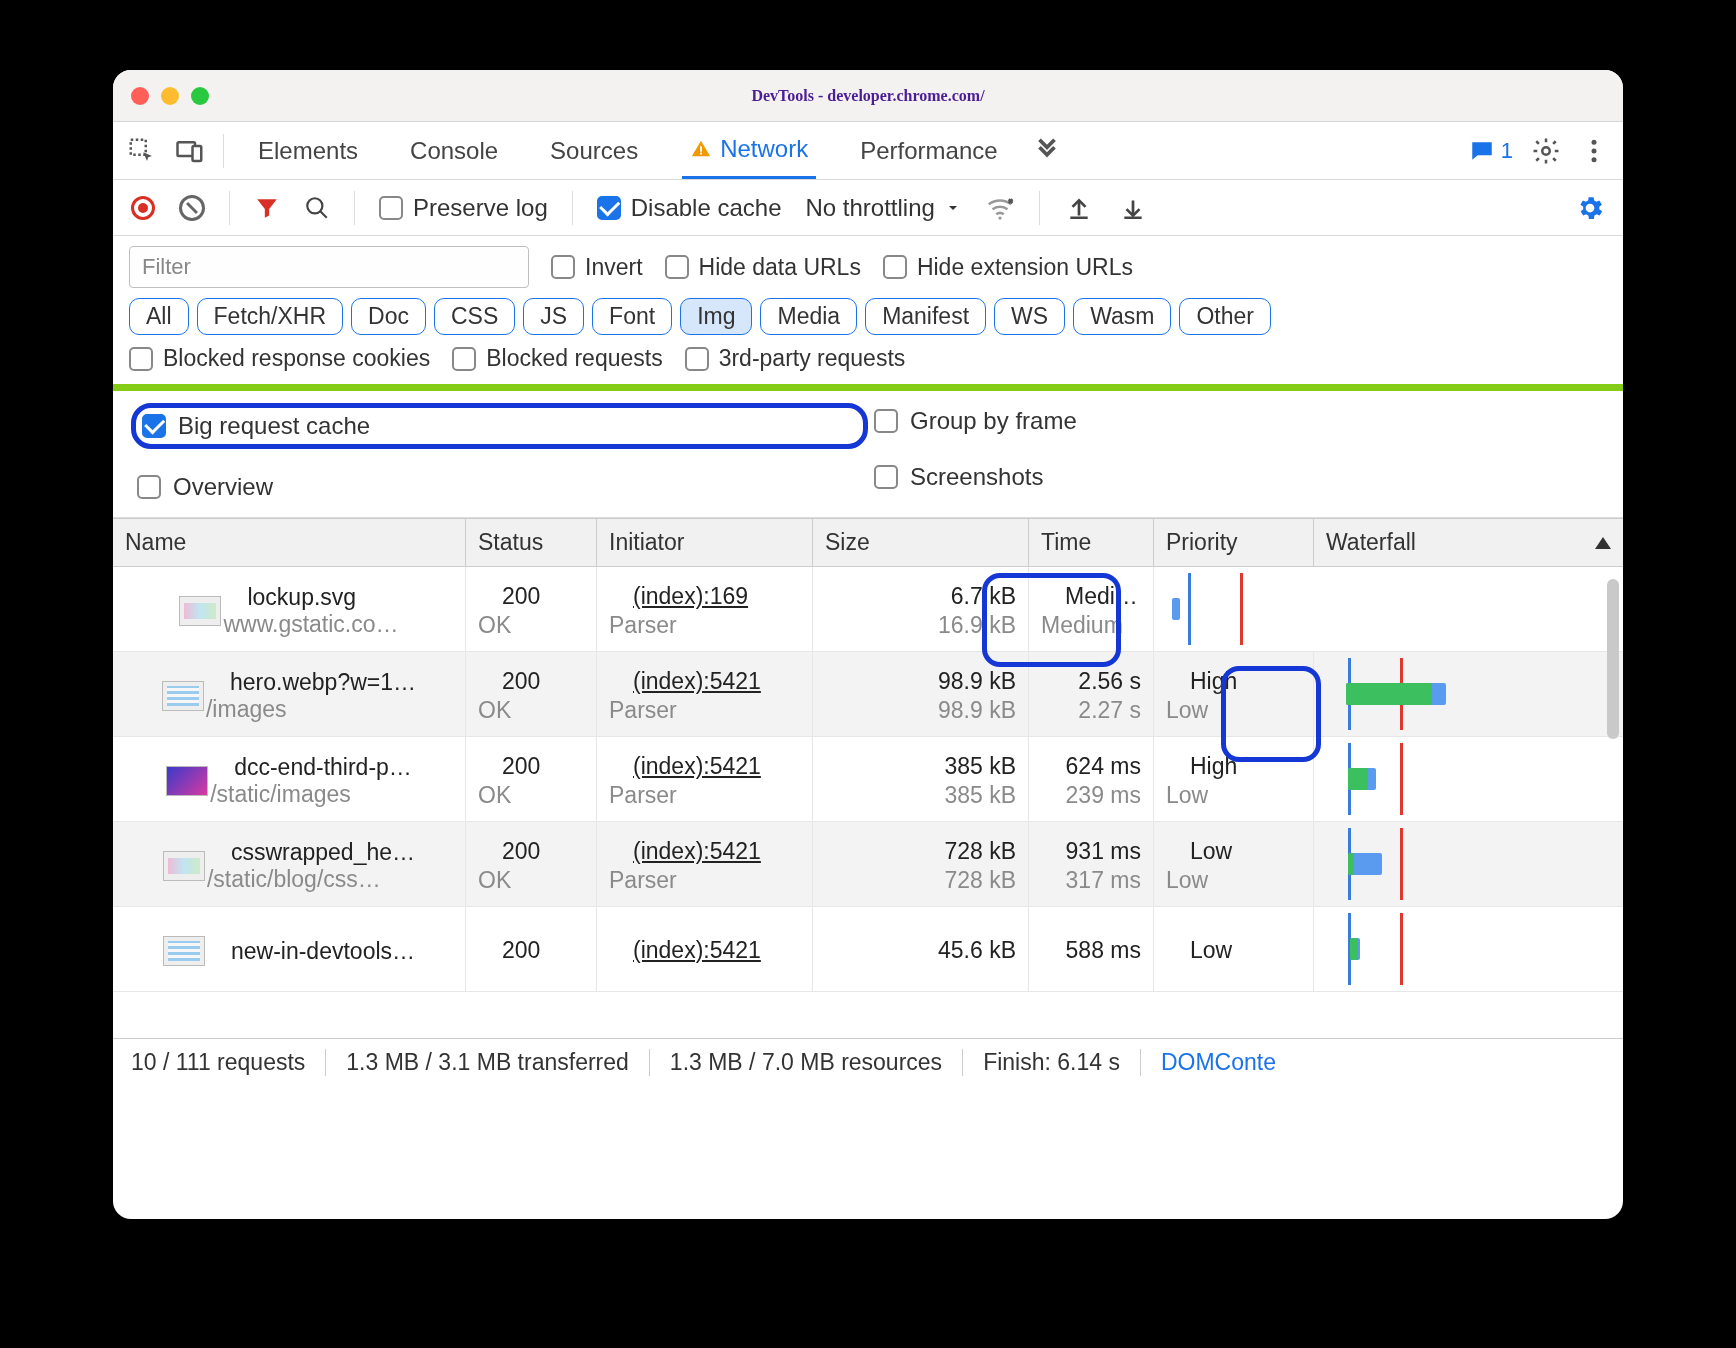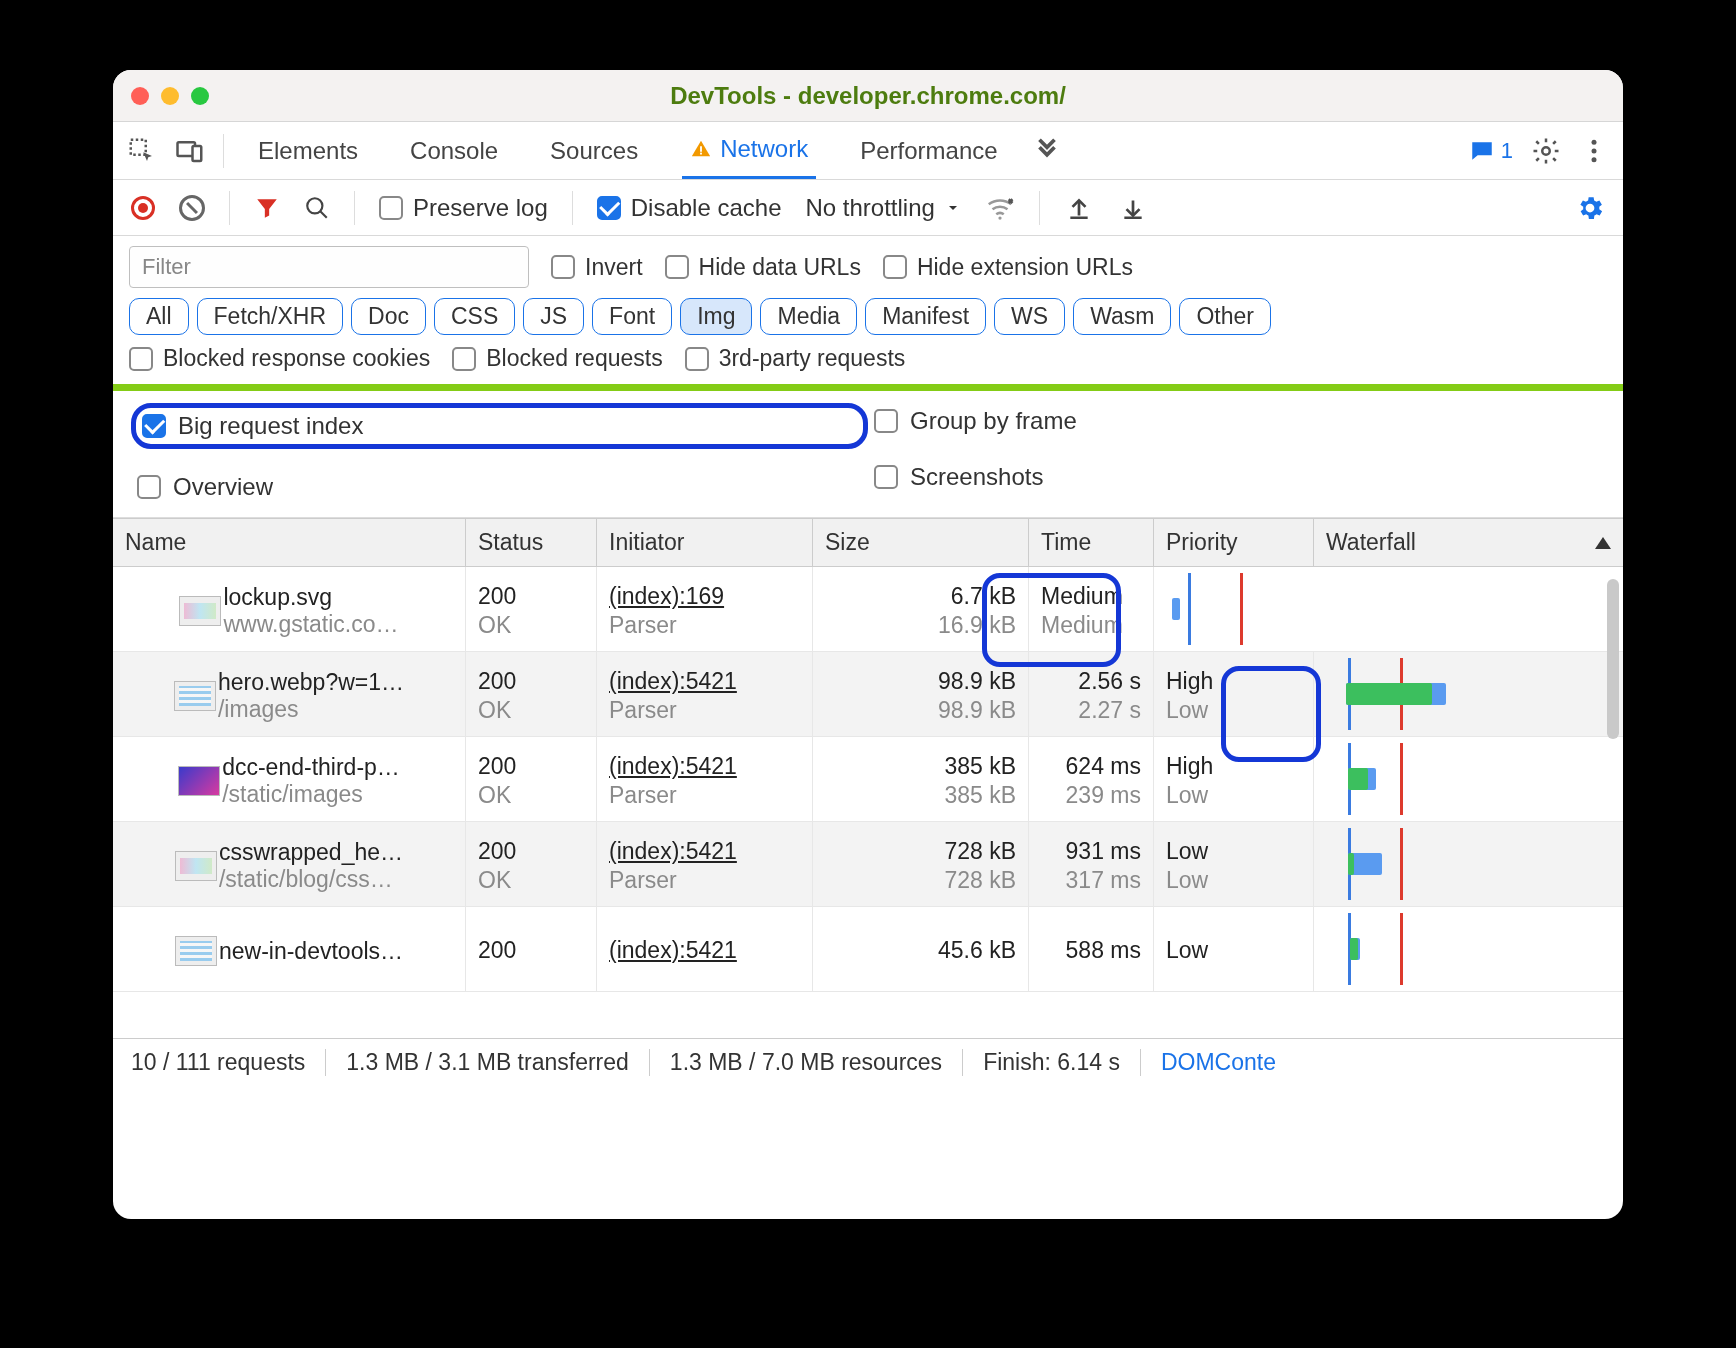--- a/index.html
+++ b/index.html
@@ -3,21 +3,21 @@
 <meta charset="utf-8">
 <style>
   * { box-sizing: border-box; }
   html, body { margin: 0; padding: 0; background: #000; font-family: -apple-system, "Helvetica Neue", Arial, sans-serif; }
   .viewport { width: 1736px; height: 1348px; position: relative; background:#000; }
   .window { position:absolute; left:113px; top:70px; width:1510px; height:1149px; background:#fff; border-radius:18px; overflow:hidden; box-shadow:0 40px 80px rgba(0,0,0,.55); }
   .titlebar { height:52px; background:#f4f2f1; border-bottom:1px solid #d6d6d6; display:flex; align-items:center; padding:0 18px; position:relative; }
   .traffic { display:flex; gap:12px; }
   .tl { width:18px; height:18px; border-radius:50%; }
   .tl.red{background:#ff5f57;} .tl.yel{background:#febc2e;} .tl.grn{background:#28c840;}
-  .title { position:absolute; left:0; right:0; text-align:center; font-size:24px; font-weight:600; color:#4d7c0f; pointer-events:none;}
+  .title { position:absolute; left:0; right:0; text-align:center; font-size:16px; font-weight:600; color:#4c1d95; pointer-events:none;font-family:Liberation Serif, serif;}
 
   .tabstrip { height:58px; border-bottom:1px solid #d9d9d9; display:flex; align-items:center; padding:0 14px; gap:18px; }
   .ic { width:30px; height:30px; display:inline-flex; align-items:center; justify-content:center; color:#555; }
   .ic svg { width:100%; height:100%; }
   .tabs { display:flex; align-items:stretch; height:100%; margin-left:8px; gap:36px; }
   .tab { display:flex; align-items:center; font-size:24px; color:#444; padding:0 8px; cursor:pointer; gap:8px;}
   .tab.active { color:#1a73e8; border-bottom:3px solid #1a73e8; }
   .warn-tri { width:22px; height:22px; fill:#f29900; }
   .spacer { flex:1; }
   .msg-badge { display:flex; align-items:center; gap:6px; color:#1a73e8; font-size:22px;}
@@ -58,21 +58,21 @@
   .cols { display:grid; grid-template-columns: 353px 131px 216px 216px 125px 160px 1fr; }
   .ghead { background:#f1f1f1; border-bottom:1px solid #ccc; font-size:23px; color:#333;}
   .ghead > div { padding:10px 12px; border-right:1px solid #ccc; display:flex; align-items:center; justify-content:space-between;}
   .ghead > div:last-child { border-right:none; }
   .sort-tri { width:0;height:0;border-left:8px solid transparent;border-right:8px solid transparent;border-bottom:12px solid #333;}
   .gbody { font-size:23px; color:#333;}
   .row { border-bottom:1px solid #e7e7e7; }
   .row > div { padding:10px 12px 6px 12px; border-right:1px solid #e7e7e7; min-height:84px; display:flex; flex-direction:column; justify-content:center; gap:2px;}
   .row > div:last-child { border-right:none; padding:6px;}
   .row.even { background:#fff; } .row.odd { background:#f3f3f3; }
-  .primary { color:#222; white-space:nowrap; overflow:hidden; text-overflow:ellipsis;}
+  .primary { color:#222; white-space:nowrap; overflow:hidden; text-overflow:ellipsis;margin-left:24px;}
   .secondary { color:#8a8a8a; white-space:nowrap; overflow:hidden; text-overflow:ellipsis;}
   .numcol .primary, .numcol .secondary { text-align:right; }
   .link { text-decoration:underline; color:#222; }
   .namecell { flex-direction:row !important; gap:14px; align-items:center !important;}
   .thumb { width:42px; height:30px; background:#eee; border:1px solid #bbb; flex-shrink:0; position:relative; overflow:hidden;}
   .thumb .t0{position:absolute;inset:6px 4px;background:linear-gradient(90deg,#e28,#3cf,#7d5); opacity:.25;}
   .thumb .t1{position:absolute;inset:4px;background:repeating-linear-gradient(0deg,#4ae 0 3px,#fff 3px 6px);opacity:.5;}
   .thumb .t2{position:absolute;inset:0;background:linear-gradient(135deg,#3a3acb,#d83aa0);}
   .nflex { display:flex; flex-direction:column; overflow:hidden;}
 
@@ -280,21 +280,21 @@
             <span class="cb"></span>
             <span>3rd-party requests</span>
           </label>
     </div>
   </div>
 
   <div class="viewopts">
     <div class="vcol">
       <span class="highlight-box">
         <span class="cb checked"></span>
-            <span>Big request index</span>
+            <span>Big request cache</span>
       </span>
       <span class="plain-cbrow">
         <span class="cb"></span>
             <span>Overview</span>
       </span>
     </div>
     <div class="vcol">
       <span class="plain-cbrow">
         <span class="cb"></span>
             <span>Group by frame</span>

